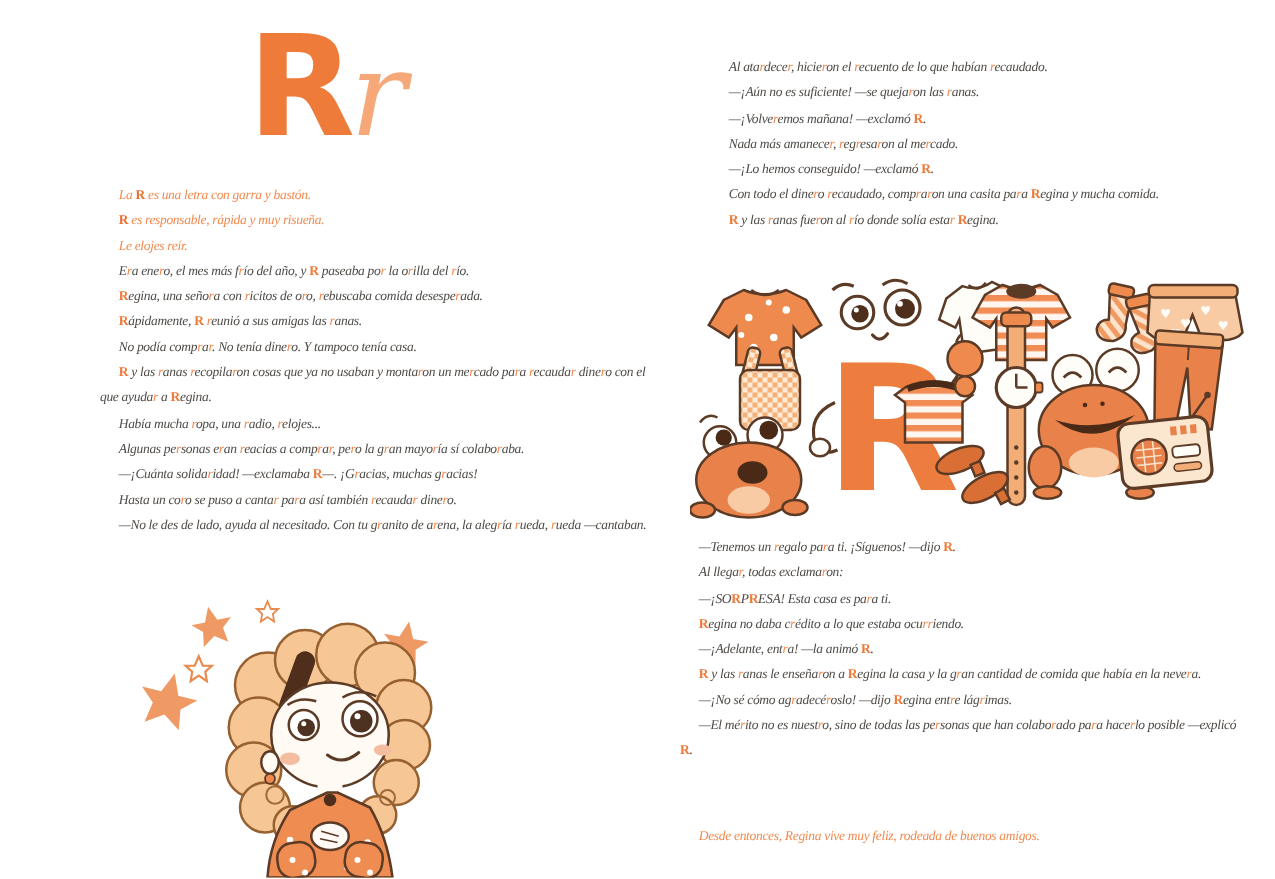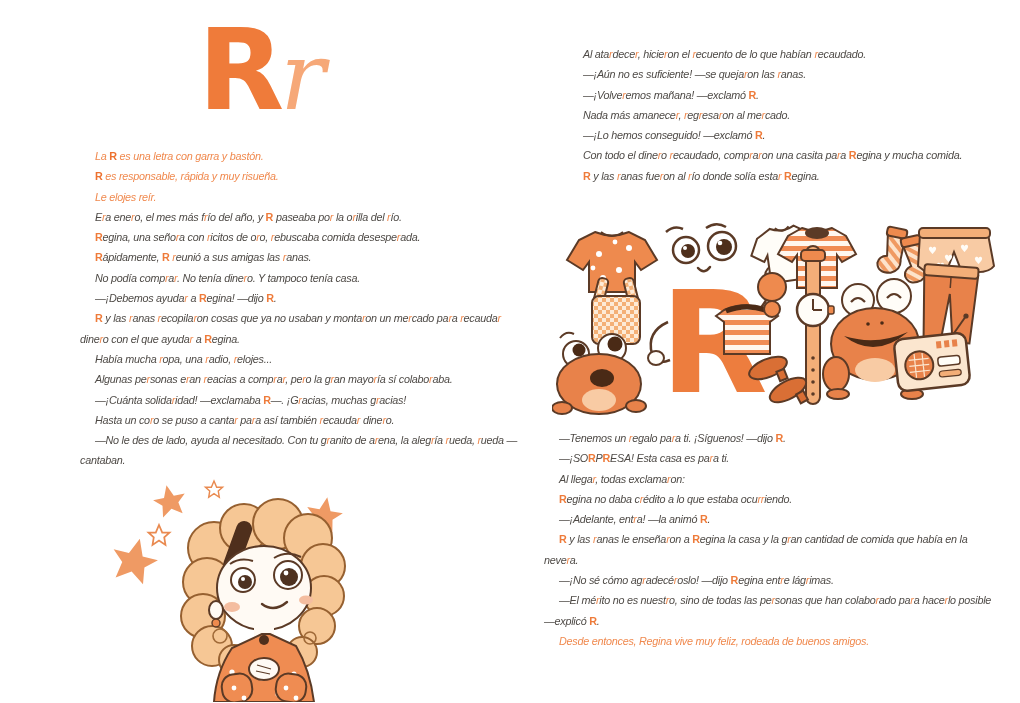--- a/index.html
+++ b/index.html
@@ -5,26 +5,26 @@
   html,body{margin:0;padding:0;background:#ffffff;}
   .spread{position:relative;width:1020px;height:703px;background:#ffffff;overflow:hidden;
           font-family:"DejaVu Sans",sans-serif;}
   
   .display{position:absolute;left:198px;top:14px;display:flex;align-items:baseline;}
   .bigR{font-family:"DejaVu Sans",sans-serif;font-weight:bold;font-size:112px;line-height:1;color:#EF7B3A;}
   .bigr{font-family:"DejaVu Serif",serif;font-style:italic;font-size:94px;line-height:1;color:#F6A878;margin-left:-4px;}
   
   .text-block{position:absolute;}
   .text-block p{margin:0;text-indent:15px;font-style:italic;font-size:10.8px;line-height:20.3px;
-                color:#4E4A46;letter-spacing:-0.25px;font-family:Liberation Sans, sans-serif;}
+                color:#4E4A46;letter-spacing:-0.25px;font-family:Liberation Serif, serif;}
   .lp-text{left:80px;top:146px;width:444px;}
   .rp-top{left:568px;top:44px;width:450px;}
   .rp-bottom{left:544px;top:428px;width:450px;}
   .intro p{color:#F0894E;}
-  p.closing{color:#F0894E;}
+  p.closing{color:#F0894E;margin-top:48px;}
   .rh{color:#F0894E;}
   .rh-cap{color:#EE7B3A;font-weight:bold;font-style:normal;}
   .intro .rh-cap{color:#ED712F;}
   
   .illus{position:absolute;}
   .illus-girl{left:112px;top:476px;}
   .illus-market{left:552px;top:220px;}
 </style>
 </head>
 <body>
@@ -40,21 +40,20 @@
     <div class="intro">
         <p>La <span class="rh rh-cap">R</span> es una letra con garra y bastón.</p>
         <p><span class="rh rh-cap">R</span> es responsable, rápida y muy risueña.</p>
         <p>Le elojes reír.</p>
       </div>
     <div>
         <p>E<span class="rh">r</span>a ene<span class="rh">r</span>o, el mes más f<span class="rh">r</span>ío del año, y <span class="rh rh-cap">R</span> paseaba po<span class="rh">r</span> la o<span class="rh">r</span>illa del <span class="rh">r</span>ío.</p>
         <p><span class="rh rh-cap">R</span>egina, una seño<span class="rh">r</span>a con <span class="rh">r</span>icitos de o<span class="rh">r</span>o, <span class="rh">r</span>ebuscaba comida desespe<span class="rh">r</span>ada.</p>
         <p><span class="rh rh-cap">R</span>ápidamente, <span class="rh rh-cap">R</span> <span class="rh">r</span>eunió a sus amigas las <span class="rh">r</span>anas.</p>
         <p>No podía comp<span class="rh">r</span>a<span class="rh">r</span>. No tenía dine<span class="rh">r</span>o. Y tampoco tenía casa.</p>
-        <p>—¡Debemos ayuda<span class="rh">r</span> a <span class="rh rh-cap">R</span>egina! —dijo <span class="rh rh-cap">R</span>.</p>
         <p><span class="rh rh-cap">R</span> y las <span class="rh">r</span>anas <span class="rh">r</span>ecopila<span class="rh">r</span>on cosas que ya no usaban y monta<span class="rh">r</span>on un me<span class="rh">r</span>cado pa<span class="rh">r</span>a <span class="rh">r</span>ecauda<span class="rh">r</span> dine<span class="rh">r</span>o con el que ayuda<span class="rh">r</span> a <span class="rh rh-cap">R</span>egina.</p>
         <p>Había mucha <span class="rh">r</span>opa, una <span class="rh">r</span>adio, <span class="rh">r</span>elojes...</p>
         <p>Algunas pe<span class="rh">r</span>sonas e<span class="rh">r</span>an <span class="rh">r</span>eacias a comp<span class="rh">r</span>a<span class="rh">r</span>, pe<span class="rh">r</span>o la g<span class="rh">r</span>an mayo<span class="rh">r</span>ía sí colabo<span class="rh">r</span>aba.</p>
         <p>—¡Cuánta solida<span class="rh">r</span>idad! —exclamaba <span class="rh rh-cap">R</span>—. ¡G<span class="rh">r</span>acias, muchas g<span class="rh">r</span>acias!</p>
         <p>Hasta un co<span class="rh">r</span>o se puso a canta<span class="rh">r</span> pa<span class="rh">r</span>a así también <span class="rh">r</span>ecauda<span class="rh">r</span> dine<span class="rh">r</span>o.</p>
         <p>—No le des de lado, ayuda al necesitado. Con tu g<span class="rh">r</span>anito de a<span class="rh">r</span>ena, la aleg<span class="rh">r</span>ía <span class="rh">r</span>ueda, <span class="rh">r</span>ueda —cantaban.</p>
       </div>
   </div>
 
   <svg class="illus illus-girl" width="292" height="226" viewBox="0 0 292 226">
@@ -316,22 +315,22 @@
         <rect x="58" y="22" width="5" height="7" fill="#E8824A"></rect>
         <rect x="42" y="38" width="22" height="9" rx="3" fill="#FFFDF8" stroke="#5B3A26" stroke-width="1.5"></rect>
         <rect x="42" y="52" width="22" height="6" rx="3" fill="#F3AE78" stroke="#5B3A26" stroke-width="1.2"></rect>
       </g>
     </g>
   </svg>
 
   <div class="text-block rp-bottom">
     <div>
         <p>—Tenemos un <span class="rh">r</span>egalo pa<span class="rh">r</span>a ti. ¡Síguenos! —dijo <span class="rh rh-cap">R</span>.</p>
+        <p>Al llega<span class="rh">r</span>, todas exclama<span class="rh">r</span>on:</p>
         <p>—¡SO<span class="rh rh-cap">R</span>P<span class="rh rh-cap">R</span>ESA! Esta casa es pa<span class="rh">r</span>a ti.</p>
-        <p>Al llega<span class="rh">r</span>, todas exclama<span class="rh">r</span>on:</p>
         <p><span class="rh rh-cap">R</span>egina no daba c<span class="rh">r</span>édito a lo que estaba ocu<span class="rh">r</span><span class="rh">r</span>iendo.</p>
         <p>—¡Adelante, ent<span class="rh">r</span>a! —la animó <span class="rh rh-cap">R</span>.</p>
         <p><span class="rh rh-cap">R</span> y las <span class="rh">r</span>anas le enseña<span class="rh">r</span>on a <span class="rh rh-cap">R</span>egina la casa y la g<span class="rh">r</span>an cantidad de comida que había en la neve<span class="rh">r</span>a.</p>
         <p>—¡No sé cómo ag<span class="rh">r</span>adecé<span class="rh">r</span>oslo! —dijo <span class="rh rh-cap">R</span>egina ent<span class="rh">r</span>e lág<span class="rh">r</span>imas.</p>
         <p>—El mé<span class="rh">r</span>ito no es nuest<span class="rh">r</span>o, sino de todas las pe<span class="rh">r</span>sonas que han colabo<span class="rh">r</span>ado pa<span class="rh">r</span>a hace<span class="rh">r</span>lo posible —explicó <span class="rh rh-cap">R</span>.</p>
       </div>
     <p class="closing">Desde entonces, Regina vive muy feliz, rodeada de buenos amigos.</p>
   </div>
 
 </div>

